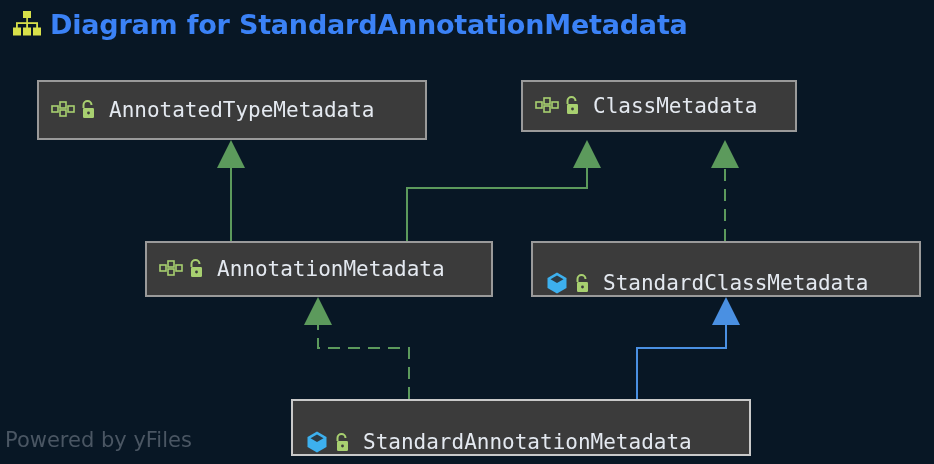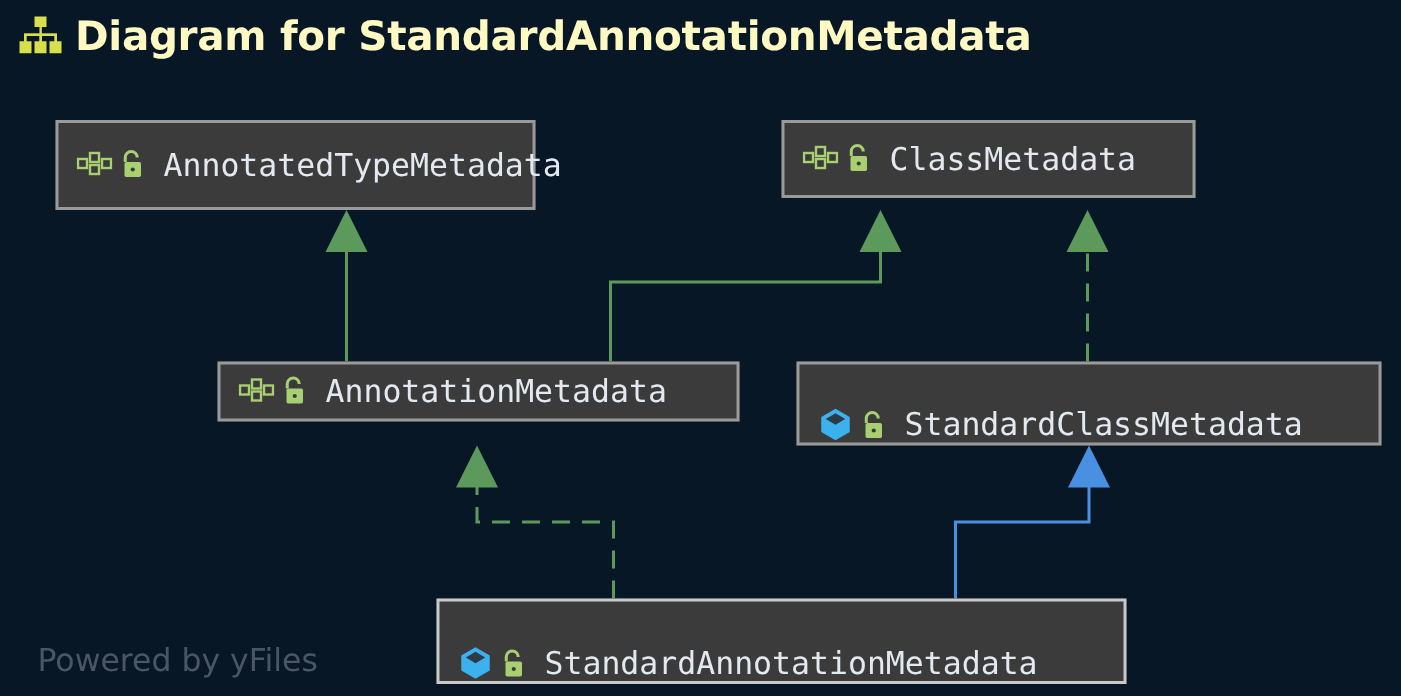--- a/index.html
+++ b/index.html
@@ -29,21 +29,21 @@
     align-items: center;
     padding-left: 12px;
     box-sizing: border-box;
   }
   #title-icon { width: 30px; height: 28px; margin-right: 8px; flex: 0 0 auto; }
   #title-text {
     font-family: "DejaVu Sans", sans-serif;
     font-weight: bold;
     font-size: 27px;
     letter-spacing: -0.2px;
-    color: #fef9c3;
+    color: #3b82f6;
     white-space: nowrap;
   }
 
   
   #edges {
     position: absolute;
     left: 0; top: 0;
     width: 934px; height: 464px;
   }
 
@@ -71,30 +71,30 @@
     margin-right: 12px;
   }
   .node-label {
     font-family: "DejaVu Sans Mono", monospace;
     font-size: 21px;
     color: #e4e9f0;
     white-space: nowrap;
     letter-spacing: 0px;
   }
 
-  #node-annotatedtypemetadata { left: 37px;  top: 80px;  width: 320px; height: 60px; }
+  #node-annotatedtypemetadata { left: 37px;  top: 80px;  width: 390px; height: 60px; }
   #node-classmetadata        { left: 521px; top: 80px;  width: 276px; height: 52px; }
-  #node-annotationmetadata   { left: 145px; top: 241px; width: 348px; height: 40px; }
+  #node-annotationmetadata   { left: 145px; top: 241px; width: 348px; height: 56px; }
   #node-standardclassmetadata{ left: 531px; top: 241px; width: 390px; height: 56px; align-items: flex-end; }
   #node-standardannotationmetadata { left: 291px; top: 399px; width: 460px; height: 57px; align-items: flex-end; }
 
   
   #watermark {
     position: absolute;
-    left: 25px;
+    left: 5px;
     top: 428px;
     font-family: "DejaVu Sans", sans-serif;
     font-size: 21px;
     color: #4a5663;
     white-space: nowrap;
   }
 </style>
 </head>
 <body>
 

